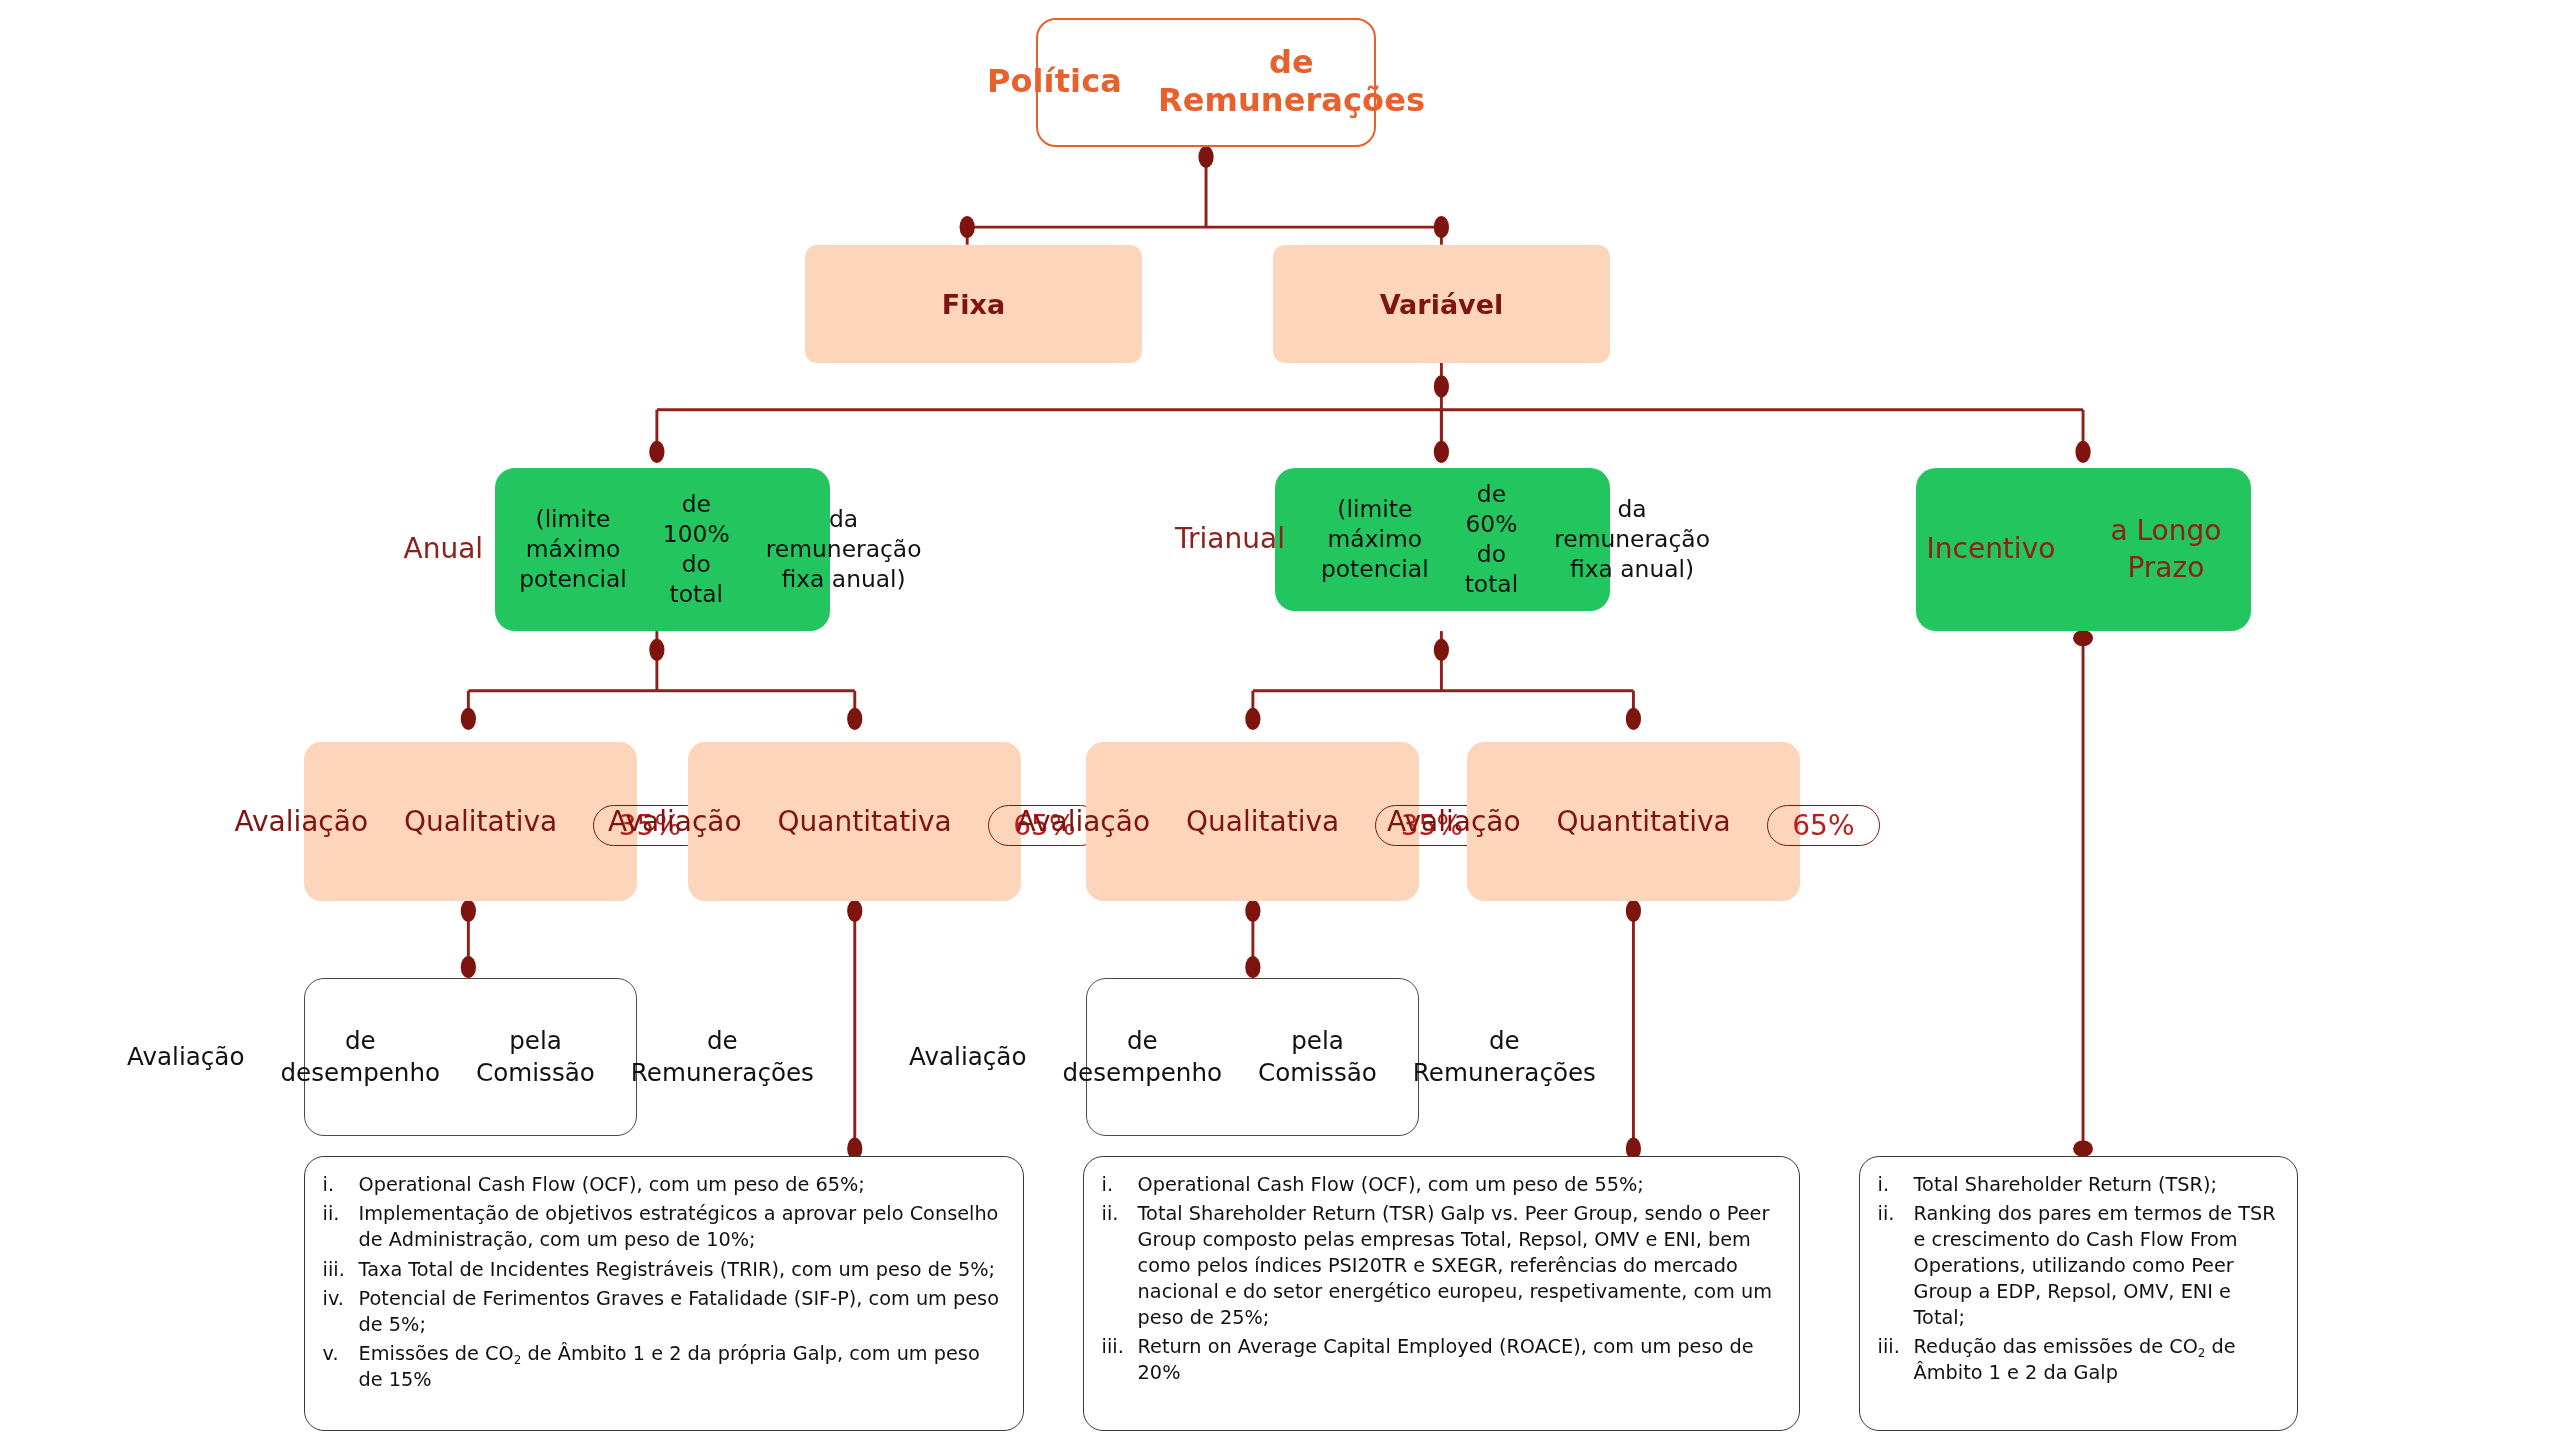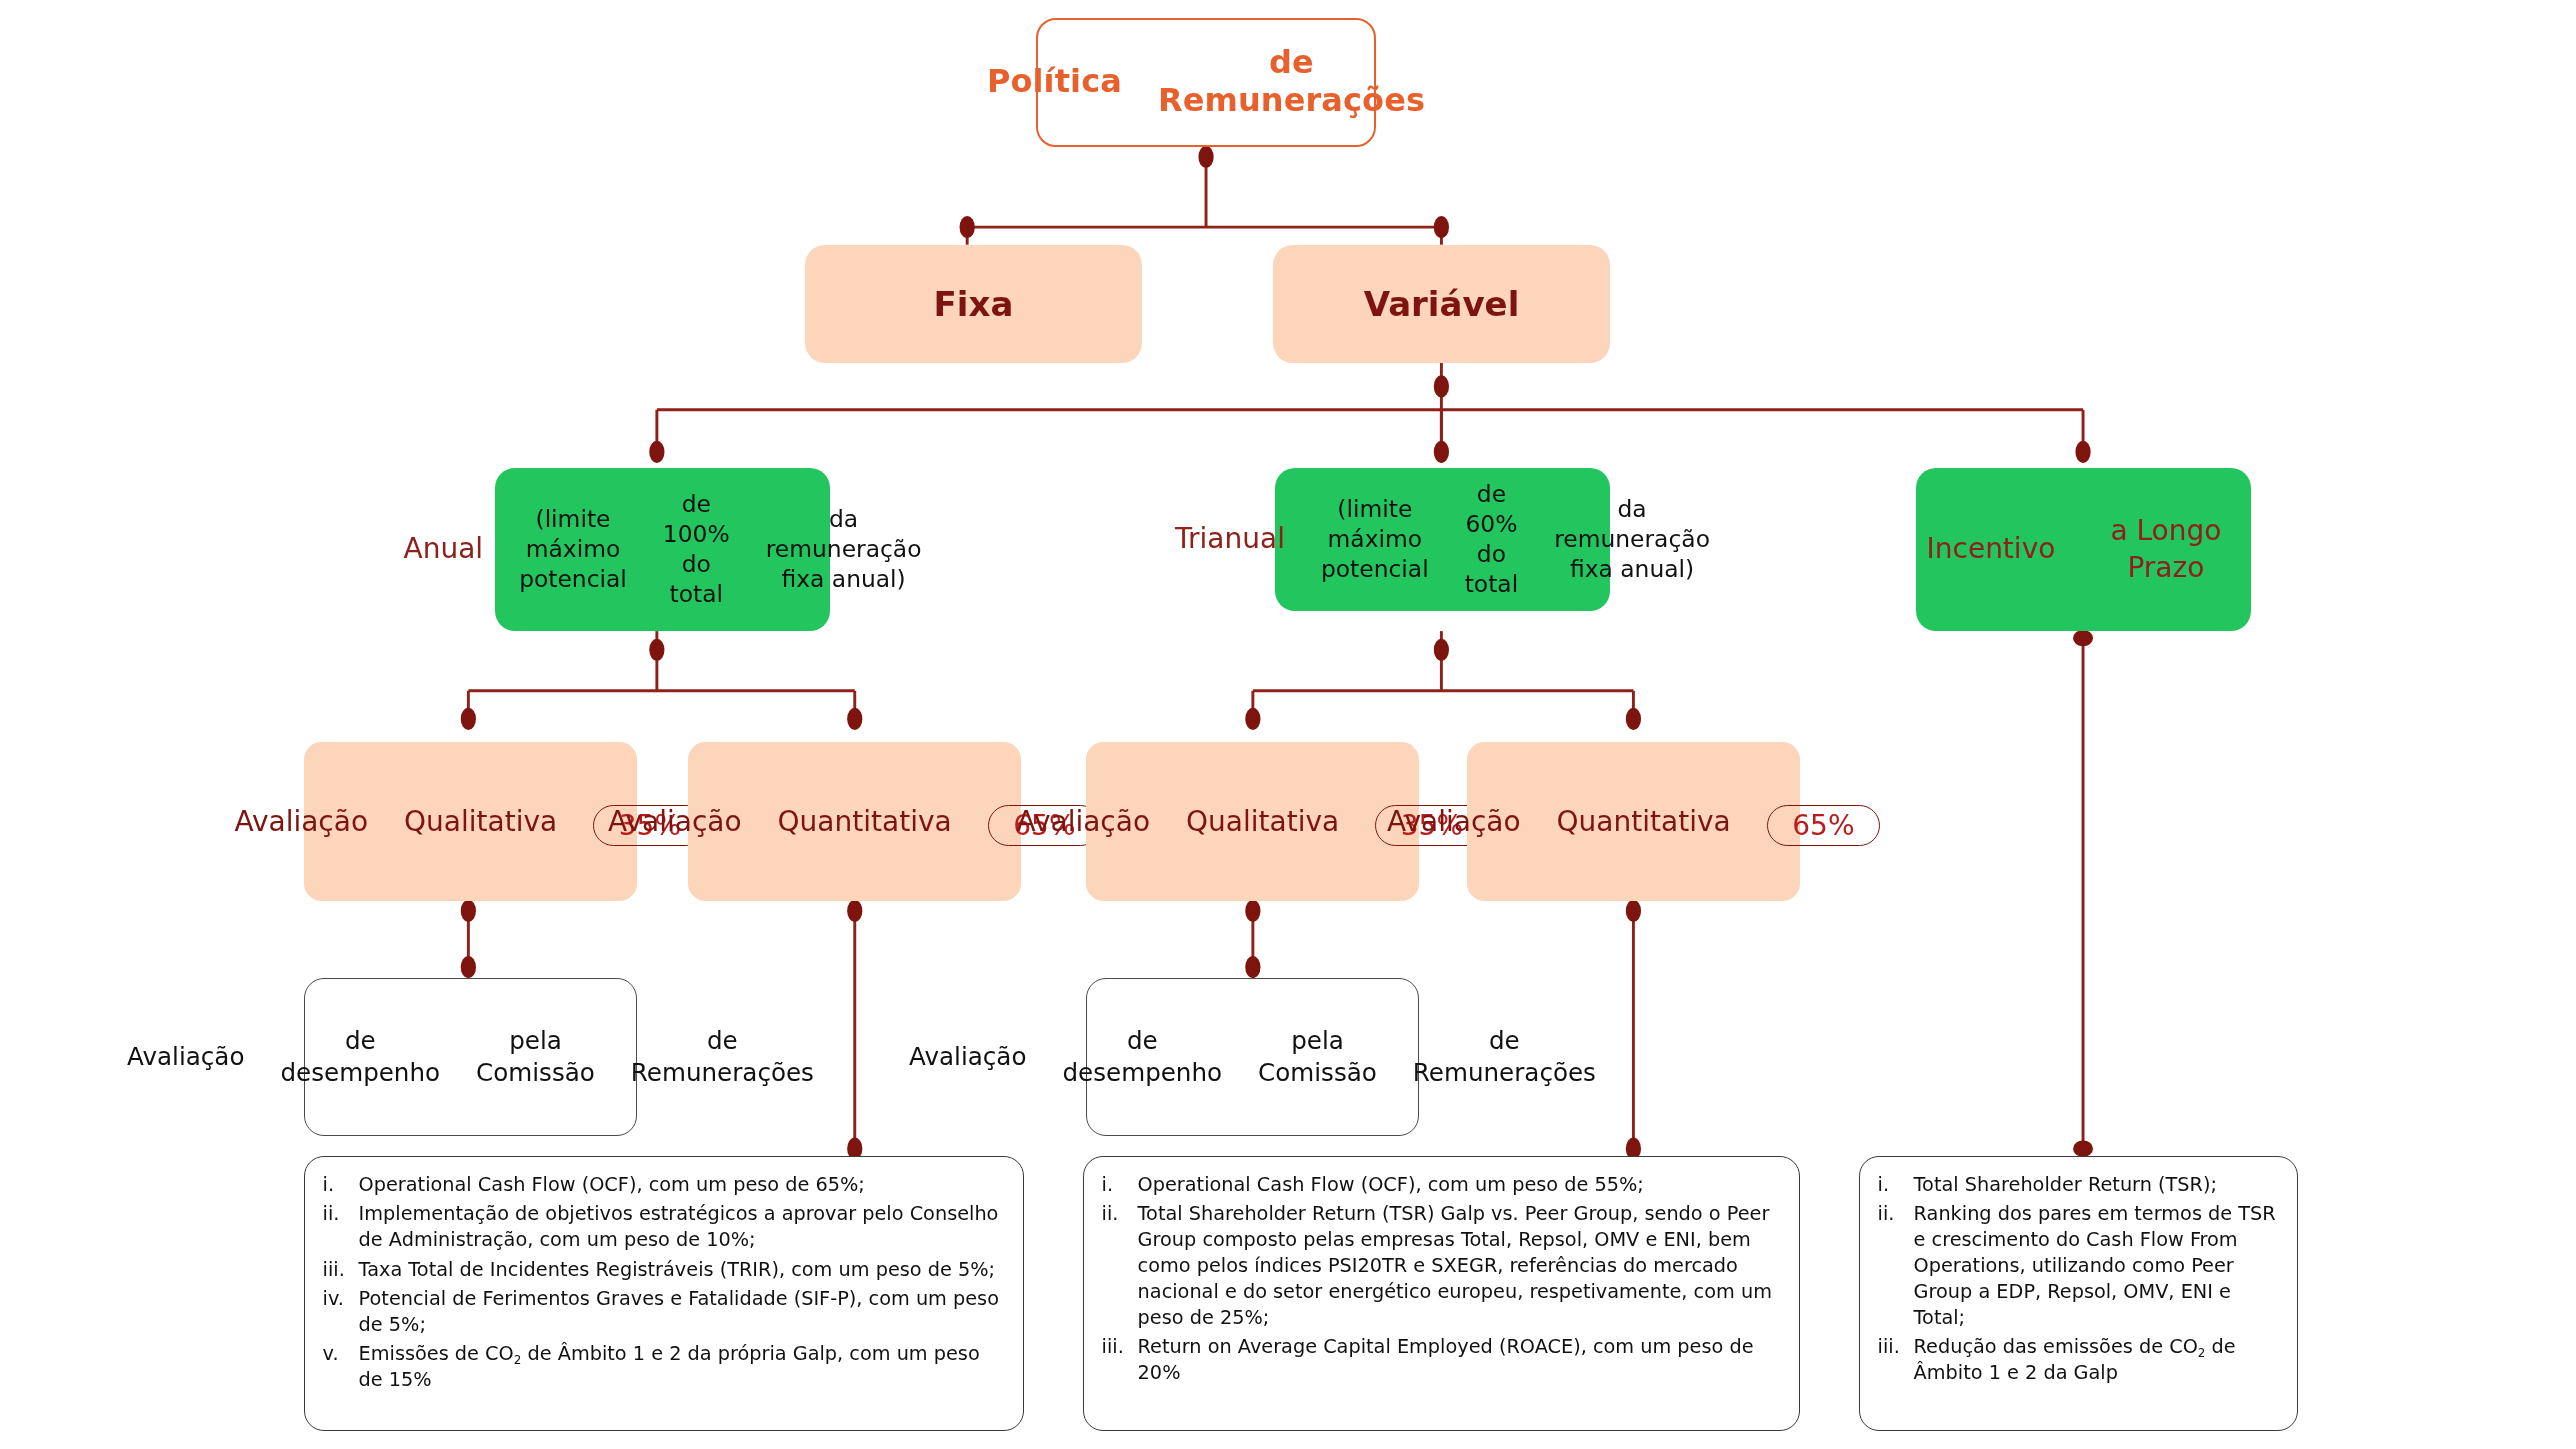--- a/index.html
+++ b/index.html
@@ -16,22 +16,22 @@
 
   
   .root{
     border:2.3px solid #E8602C;border-radius:20px;background:#ffffff;
     color:#E8602C;font-weight:bold;font-size:32px;line-height:1.18;
     letter-spacing:0.1px;
   }
 
   
   .lvl2{
-    background:#FDD5BB;border-radius:20px;color:#7E140E;
-    font-weight:bold;font-size:34px;
+    background:#FDD5BB;border-radius:12px;color:#7E140E;
+    font-weight:bold;font-size:27px;
   }
 
   
   .lvl3{
     background:#22c55e;border-radius:20px;color:#7E140E;
     font-size:28px;line-height:1.22;padding:5.9px 10.5px;
   }
   .lvl3 .title{color:#8E2119;font-size:28px;line-height:1.24;}
   .lvl3 .sub{color:#111111;font-size:23.4px;line-height:1.28;margin-top:1.2px;}
   .lvl3.tall .title{line-height:1.3;}

